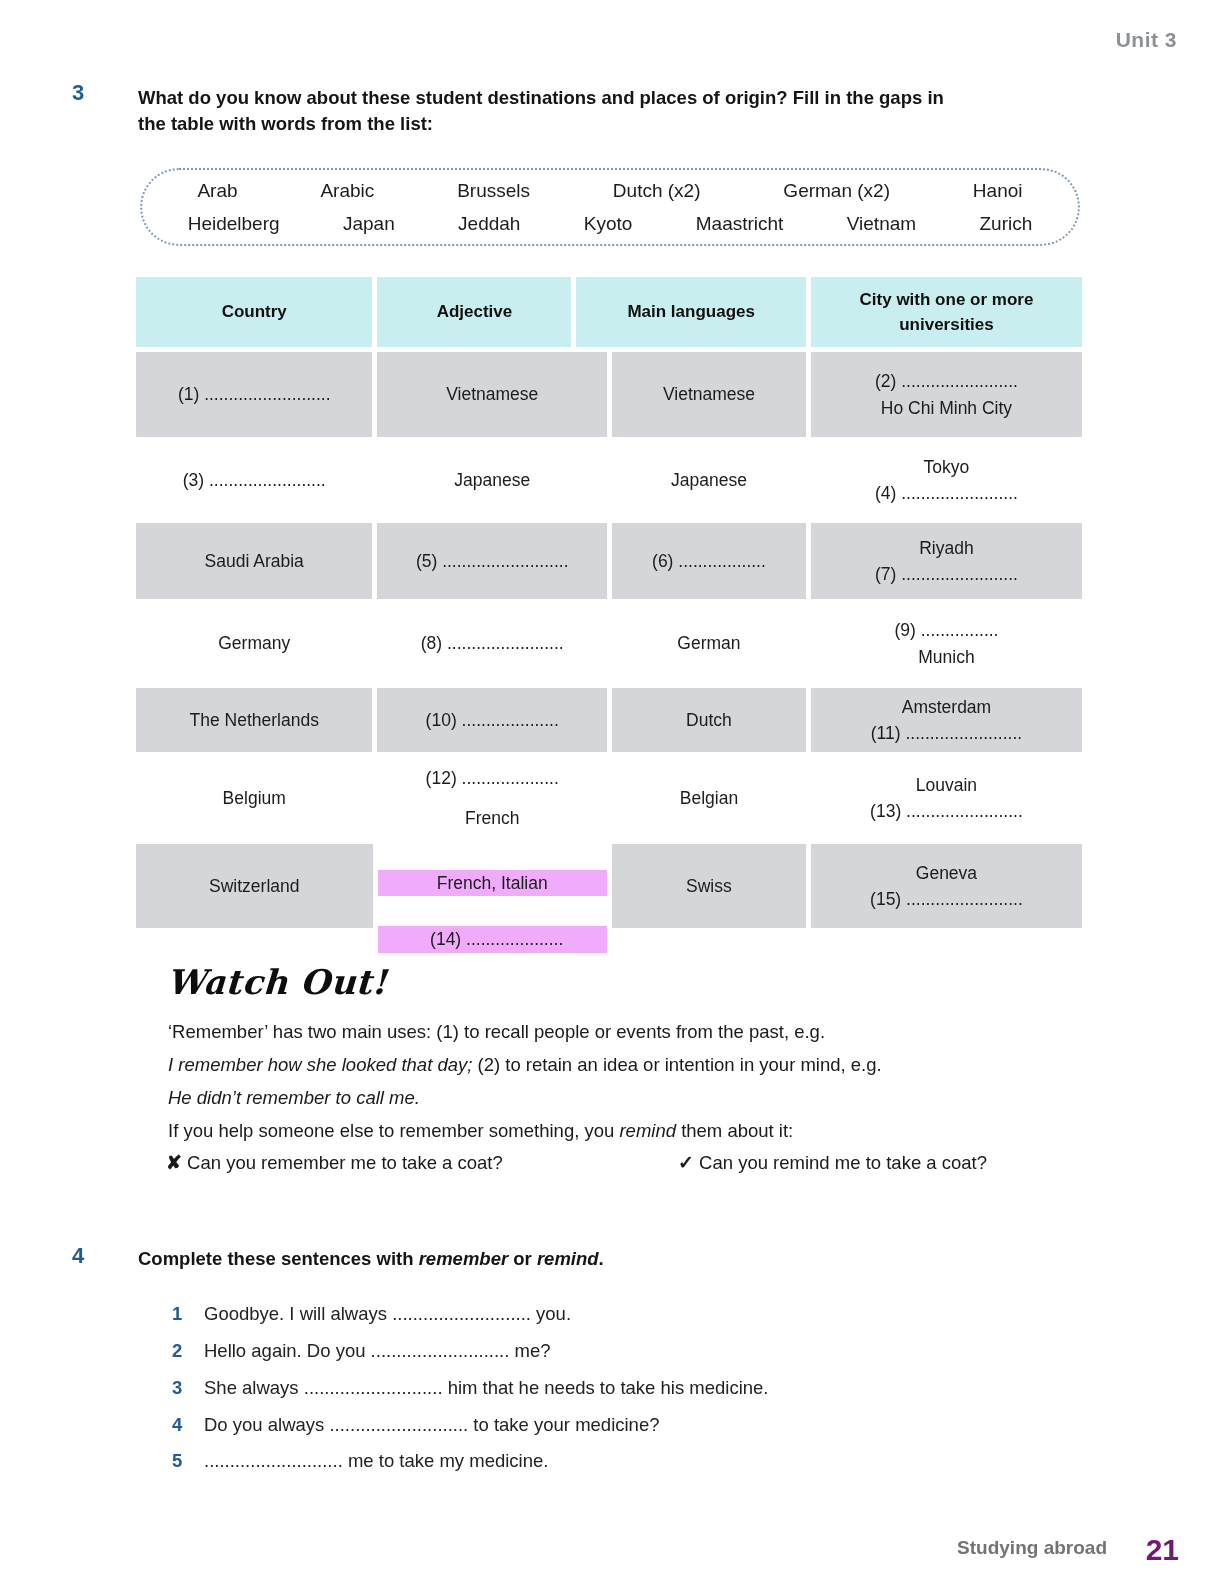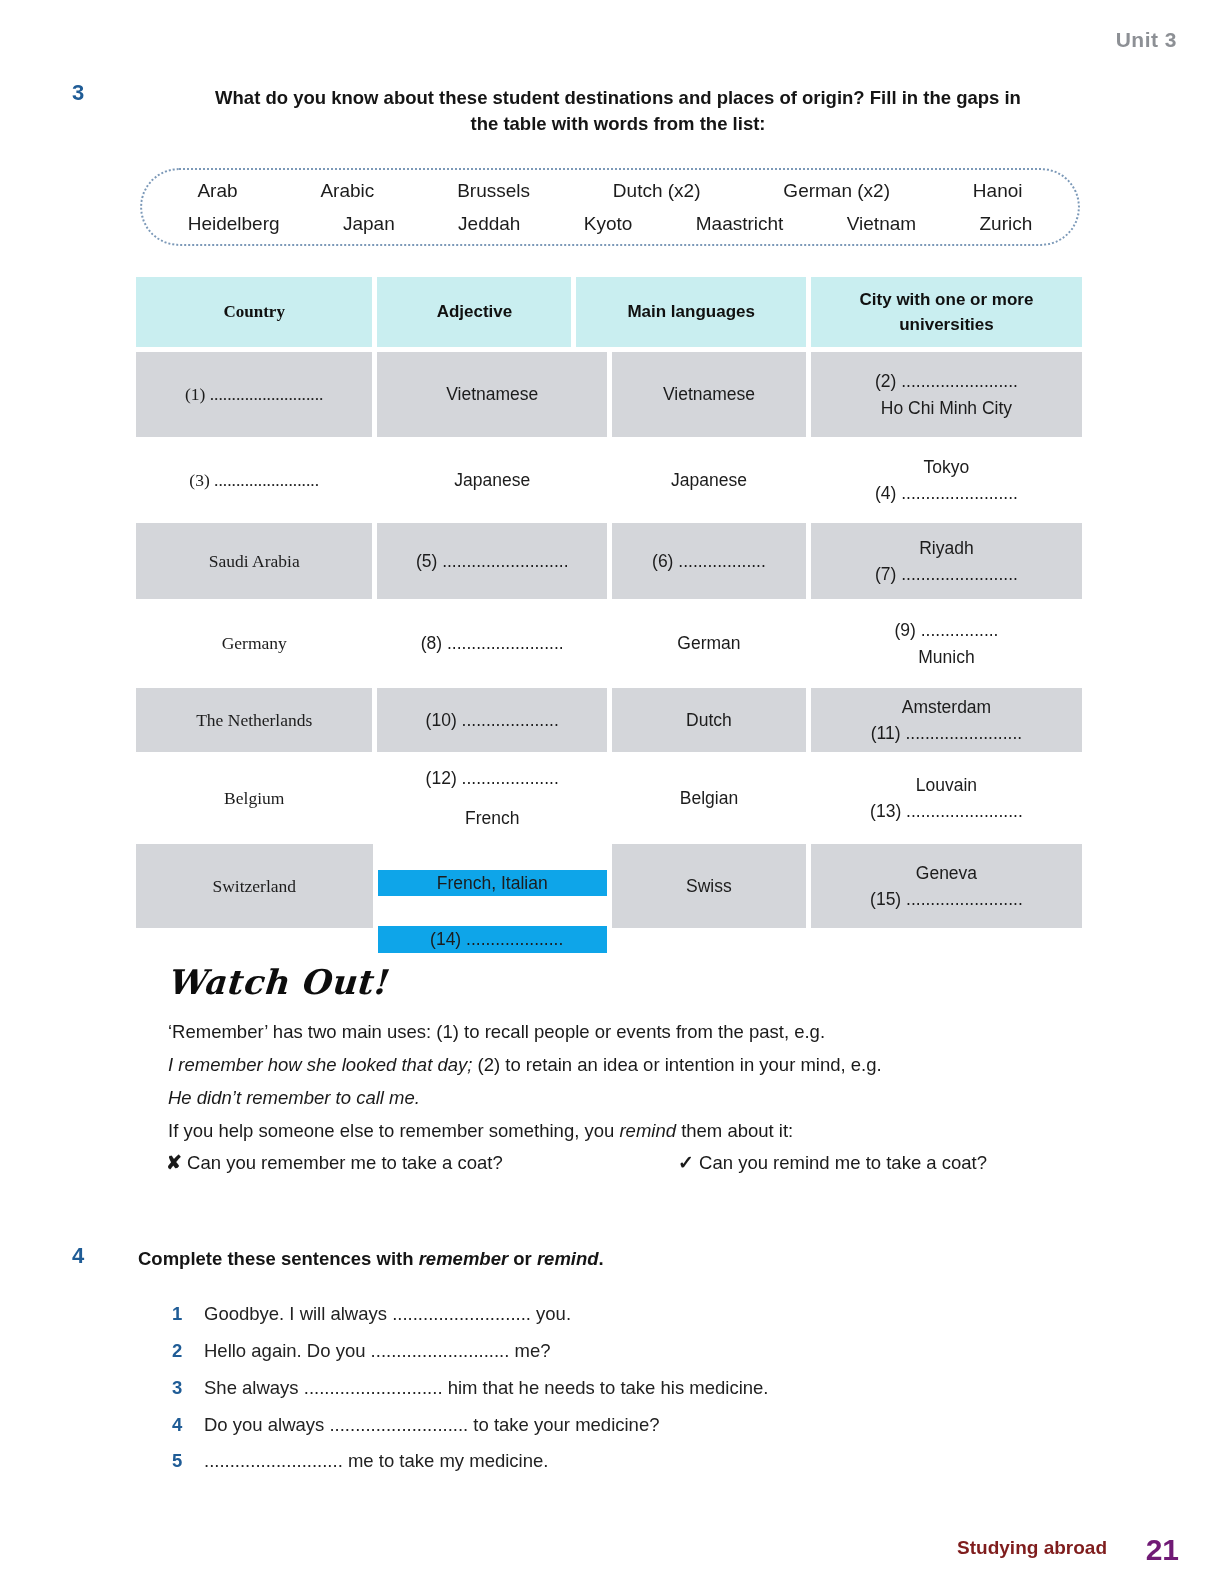--- a/index.html
+++ b/index.html
@@ -33,21 +33,20 @@
     font-size: 22px;
     font-weight: bold;
     color: #1f5c96;
   }
   .ex-prompt {
     position: absolute;
     font-size: 18.5px;
     font-weight: bold;
     line-height: 1.42;
     color: #151515;
-    text-align: center;
   }
   .ex-prompt em { font-style: italic; }
 
   
   .wordbank {
     position: absolute;
     left: 140px;
     top: 168px;
     width: 940px;
     height: 78px;
@@ -86,21 +85,21 @@
     display: flex;
     flex-direction: column;
     justify-content: center;
     align-items: center;
     text-align: center;
     padding: 6px 10px;
     font-size: 17.5px;
     color: #1c1c1c;
     line-height: 1.5;
   }
-  .c1 { width: 239px; font-family: Liberation Serif, serif; }
+  .c1 { width: 239px; }
   .c2 { width: 232px; }
   .c3 { width: 196px; }
   .c4 { width: 274px; }
 
   .head .tcell {
     background: #c9eef0;
     font-weight: bold;
     font-size: 17px;
     height: 70px;
     color: #101010;
@@ -117,21 +116,21 @@
   .r-h7 .tcell { height: 84px; }
 
   
   .split {
     padding: 0;
     justify-content: flex-start;
     background: transparent !important;
   }
   .split .sub {
     width: 100%;
-    background: #0ea5e9;
+    background: #f0abfc;
     display: flex;
     align-items: center;
     justify-content: center;
     box-sizing: border-box;
     margin-top: 26px;
   }
   .split .sub-top { height: 38px; margin-bottom: 4px; }
   .split .sub-bot { height: 42px; padding-left: 9px; }
   .cellline { white-space: nowrap; }
 
@@ -174,21 +173,21 @@
     color: #1f5c96;
   }
 
   
   .footer-title {
     position: absolute;
     right: 118px;
     bottom: 26px;
     font-size: 19px;
     font-weight: bold;
-    color: #7f1d1d;
+    color: #737373;
   }
   .footer-page {
     position: absolute;
     right: 46px;
     bottom: 18px;
     font-size: 30px;
     font-weight: bold;
     color: #701a75;
   }
 </style>

